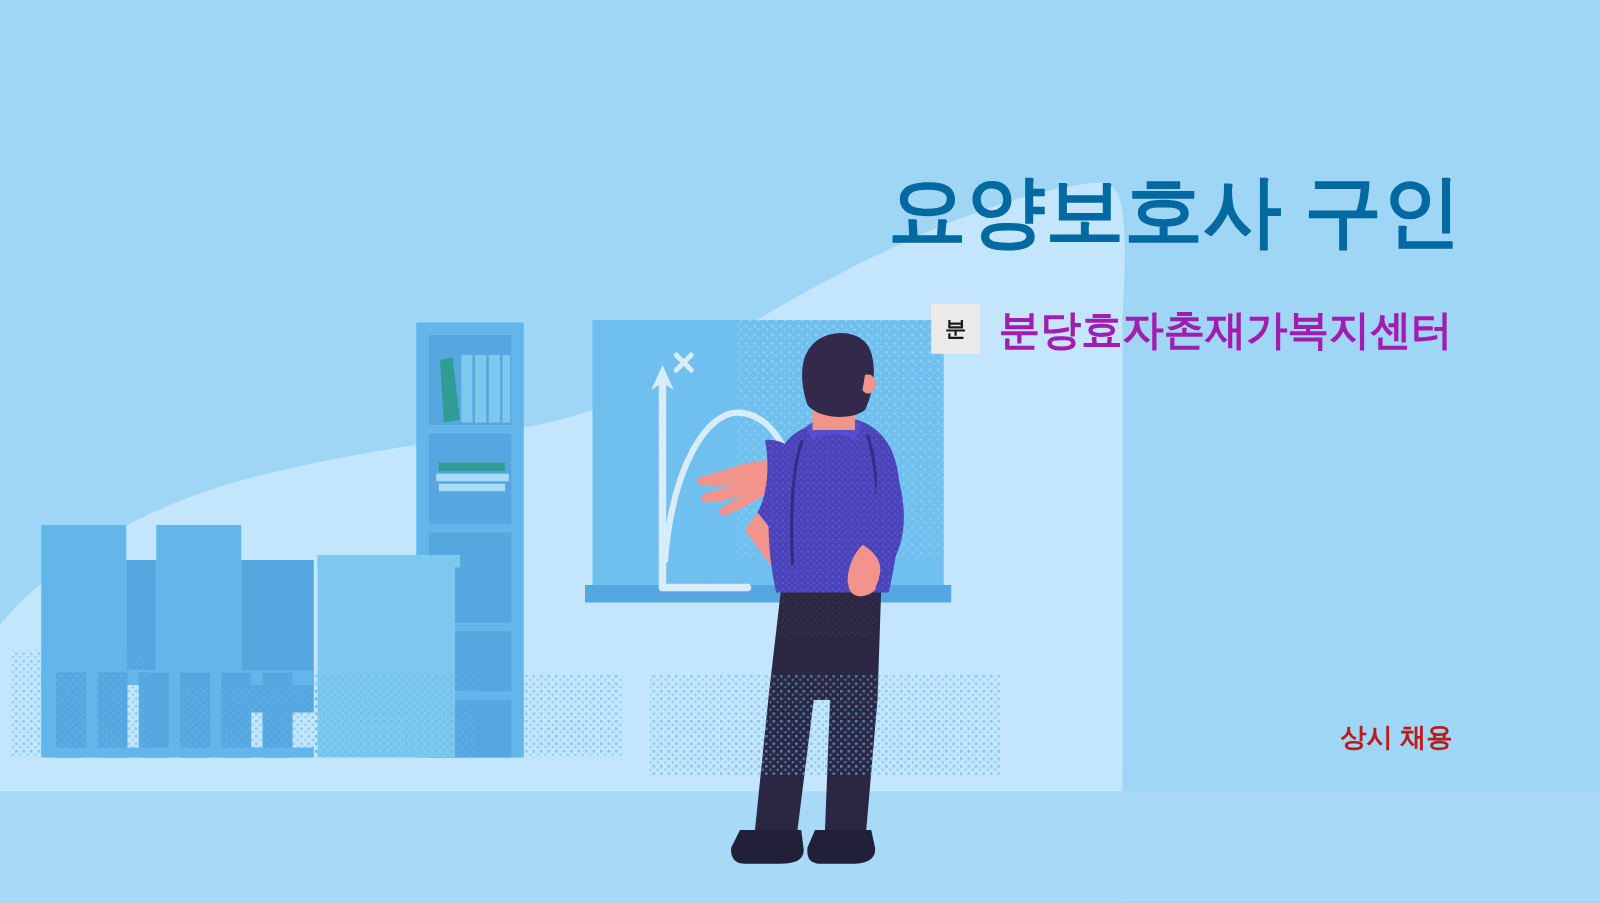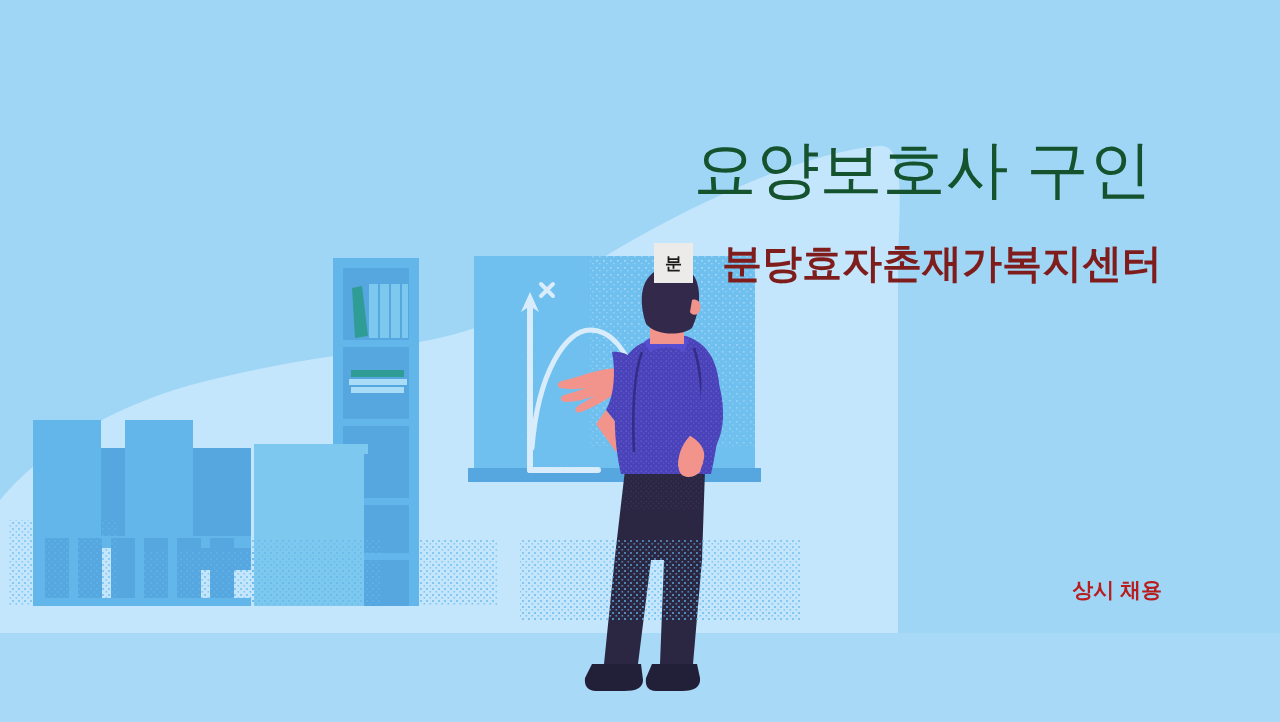--- a/index.html
+++ b/index.html
@@ -10,35 +10,35 @@
   }
   #stage{position:relative;width:1280px;height:722px;overflow:hidden;background:#9fd5f5;}
 
   
   #illo{position:absolute;left:0;top:0;width:1280px;height:722px;}
 
   
   .txt-layer{position:absolute;left:0;top:0;width:1280px;height:722px;pointer-events:none;}
 
   #title{
-    position:absolute;right:128px;top:133px;
-    font-size:63px;line-height:1.15;font-weight:400;color:#14532d;
+    position:absolute;right:111px;top:133px;
+    font-size:63px;line-height:1.15;font-weight:700;color:#0369a1;
     letter-spacing:0px;white-space:nowrap;text-align:right;
   }
   #company-row{
     position:absolute;right:118px;top:243px;
     display:flex;align-items:center;gap:15px;white-space:nowrap;
   }
   #logo-badge{
     width:39px;height:40px;background:#edebe9;
     display:flex;align-items:center;justify-content:center;
     font-size:17px;font-weight:700;color:#1a1a1a;flex:0 0 auto;
   }
   #company-name{
-    font-size:40px;font-weight:700;color:#7f1d1d;line-height:1;margin-left:14px;
+    font-size:33px;font-weight:700;color:#a21caf;line-height:1;
   }
   #hiring-type{
     position:absolute;right:118px;top:576px;
     font-size:21px;font-weight:700;color:#b91c1c;white-space:nowrap;
   }
 </style>
 </head>
 <body>
 
 <div id="stage">

